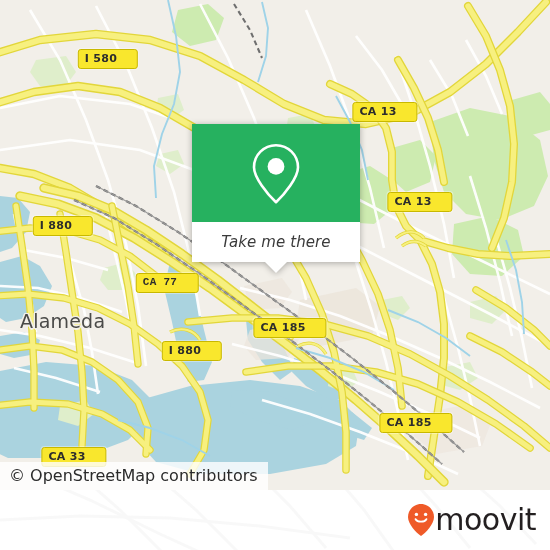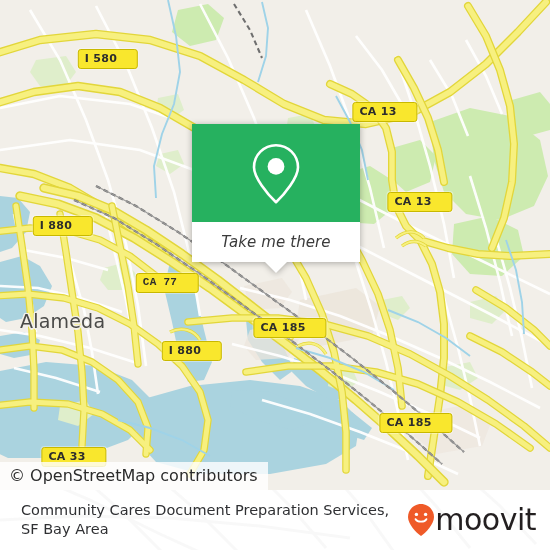--- a/index.html
+++ b/index.html
@@ -403,21 +403,20 @@
         <path d="M70,466 L120,510 L166,556"></path>
         <path d="M150,470 L196,510 L238,552"></path>
         <path d="M250,466 L290,506 L326,548"></path>
         <path d="M330,470 L364,510 L394,552"></path>
         <path d="M400,466 L436,506 L470,548"></path>
         <path d="M460,470 L500,506 L536,544"></path>
         <path d="M0,520 L80,516 L170,518 L260,526 L350,538"></path>
       </g>
     </svg>
 
-    <div id="caption-text">Community Cares Document Preparation Services, SF Bay Area</div>
 
     <div id="moovit-logo">
       <svg width="28" height="34" viewBox="0 0 28 34" xmlns="http://www.w3.org/2000/svg">
         <path d="M14 1 C6.8 1 1 6.8 1 14 C1 21.4 9.2 29.6 14 33
                  C18.8 29.6 27 21.4 27 14 C27 6.8 21.2 1 14 1 Z" fill="#ef5a28"></path>
         <circle cx="9.4" cy="11.4" r="1.7" fill="#ffffff"></circle>
         <circle cx="18.6" cy="11.4" r="1.7" fill="#ffffff"></circle>
         <path d="M8.6 16.2 C10.4 19.4 17.6 19.4 19.4 16.2" stroke="#ffffff" stroke-width="1.9" fill="none" stroke-linecap="round"></path>
       </svg>
       <span id="moovit-wordmark">moovit</span>

